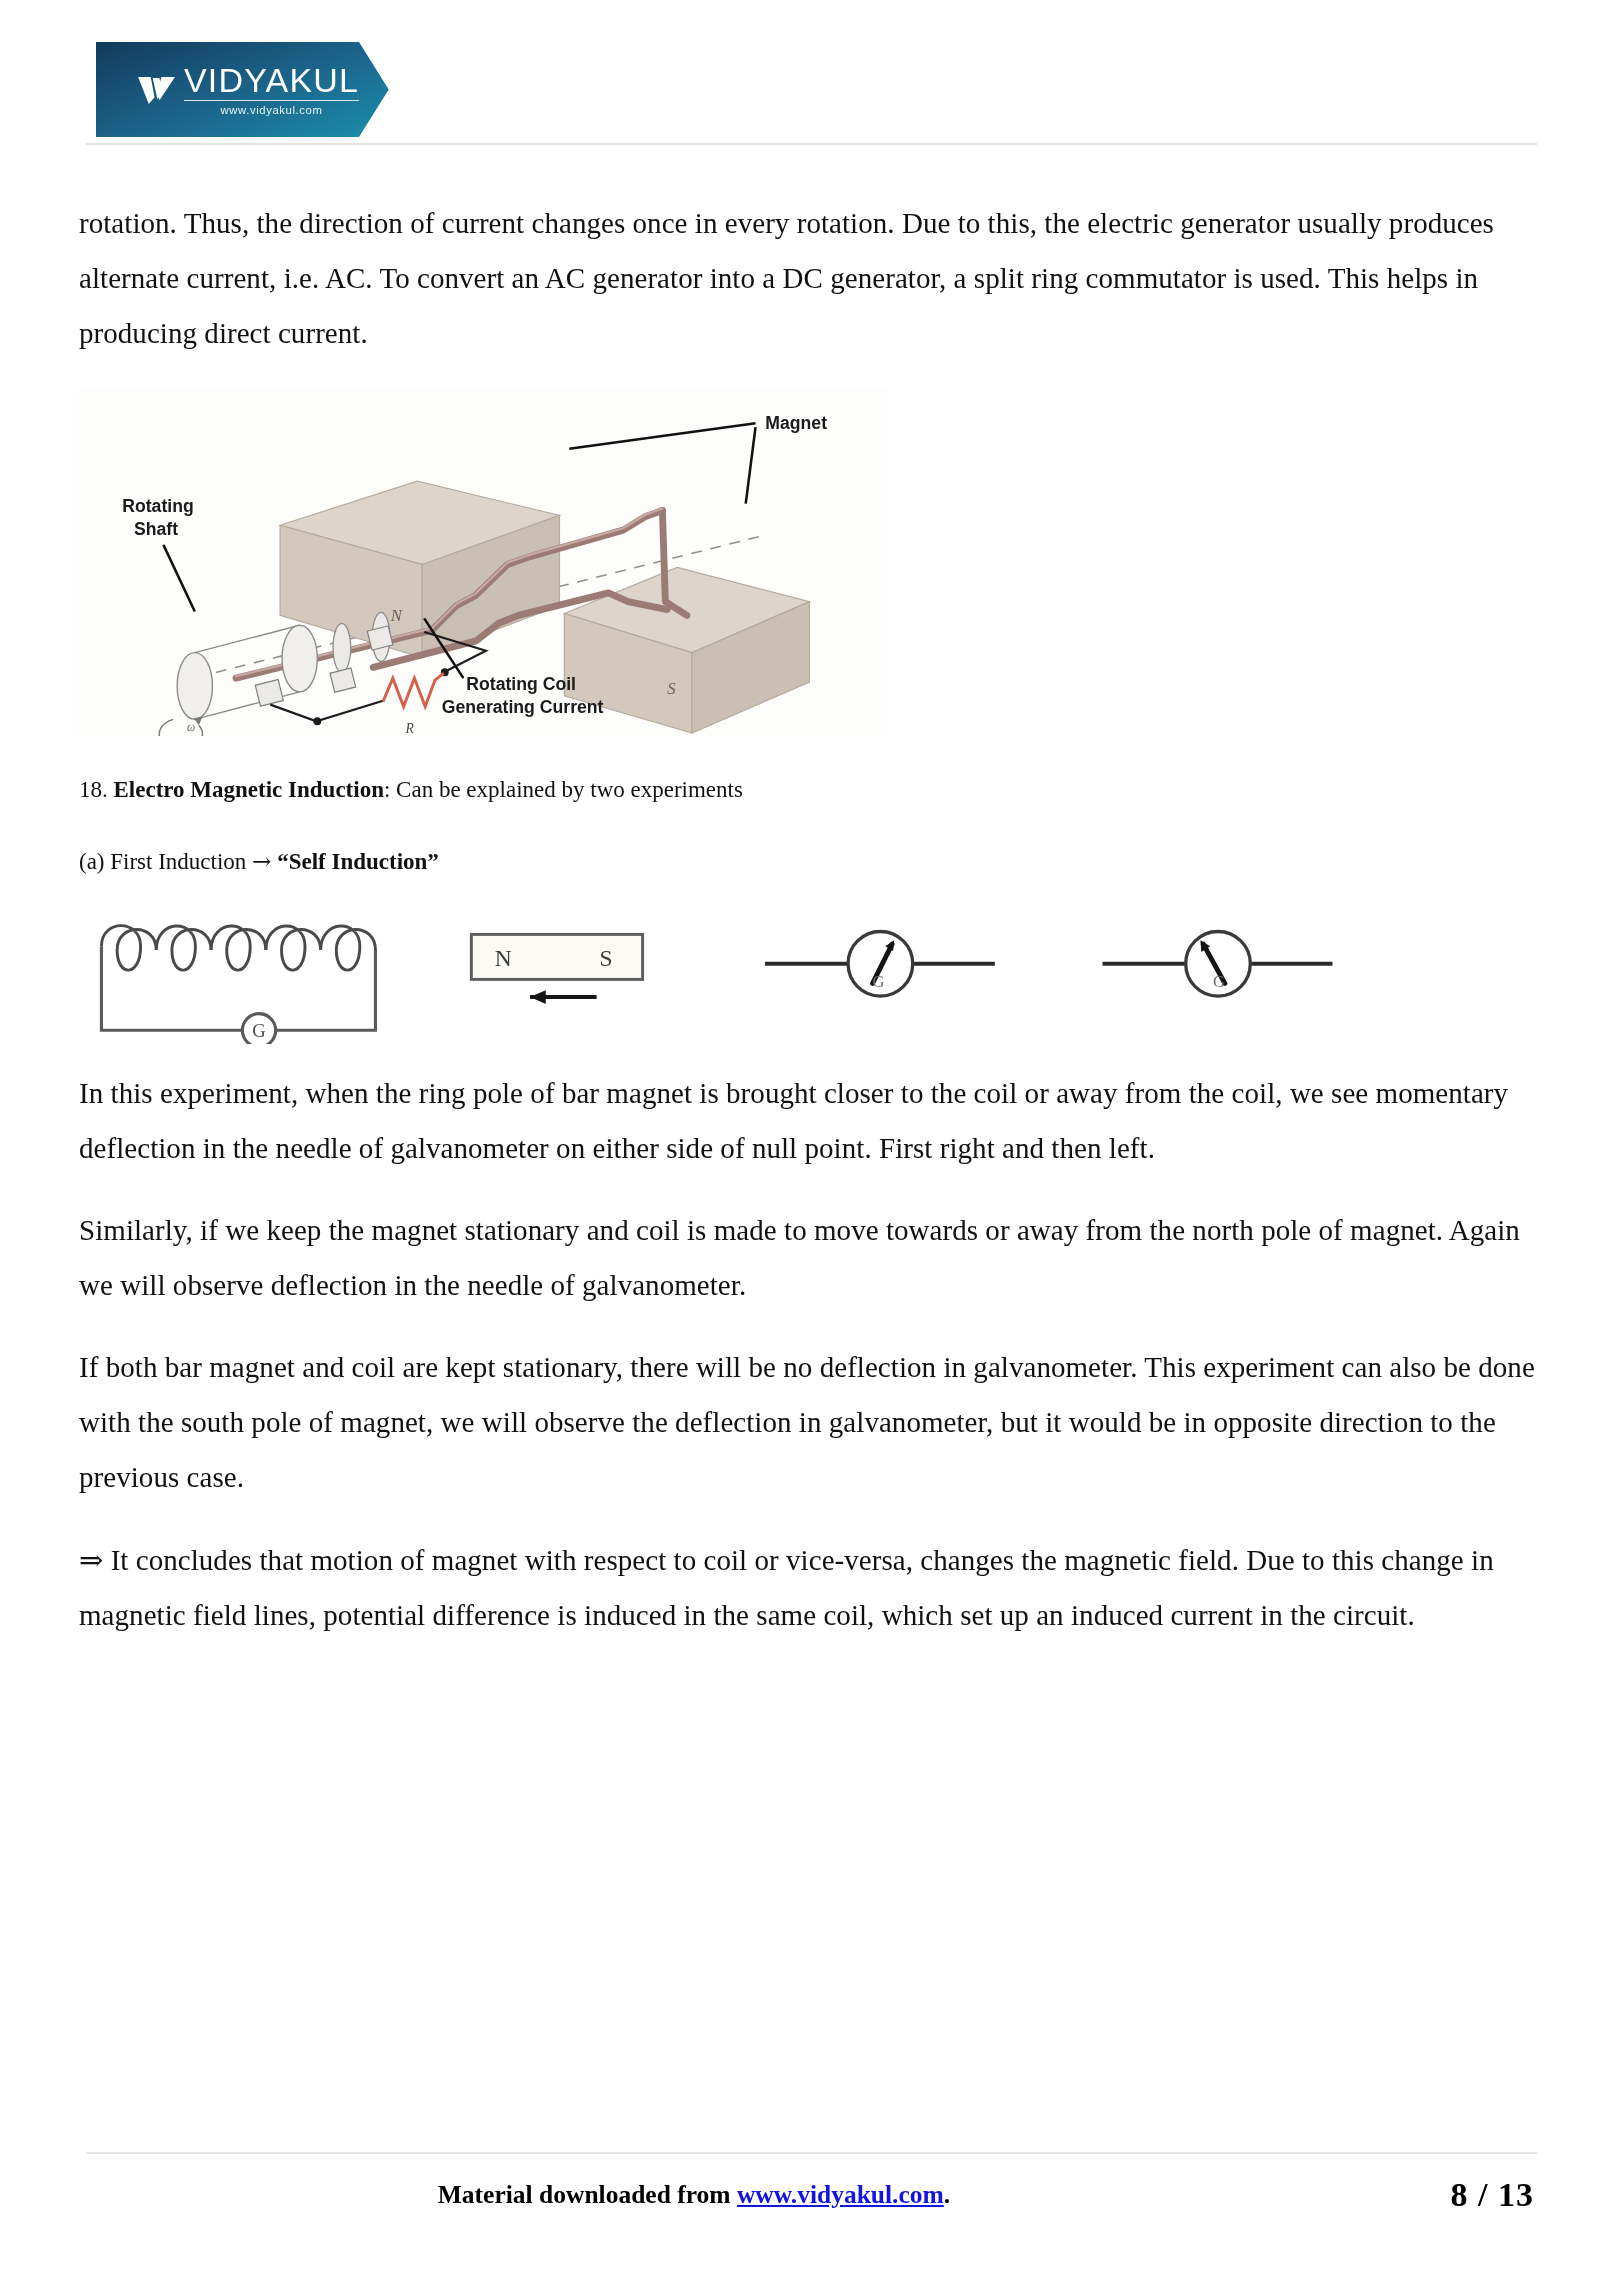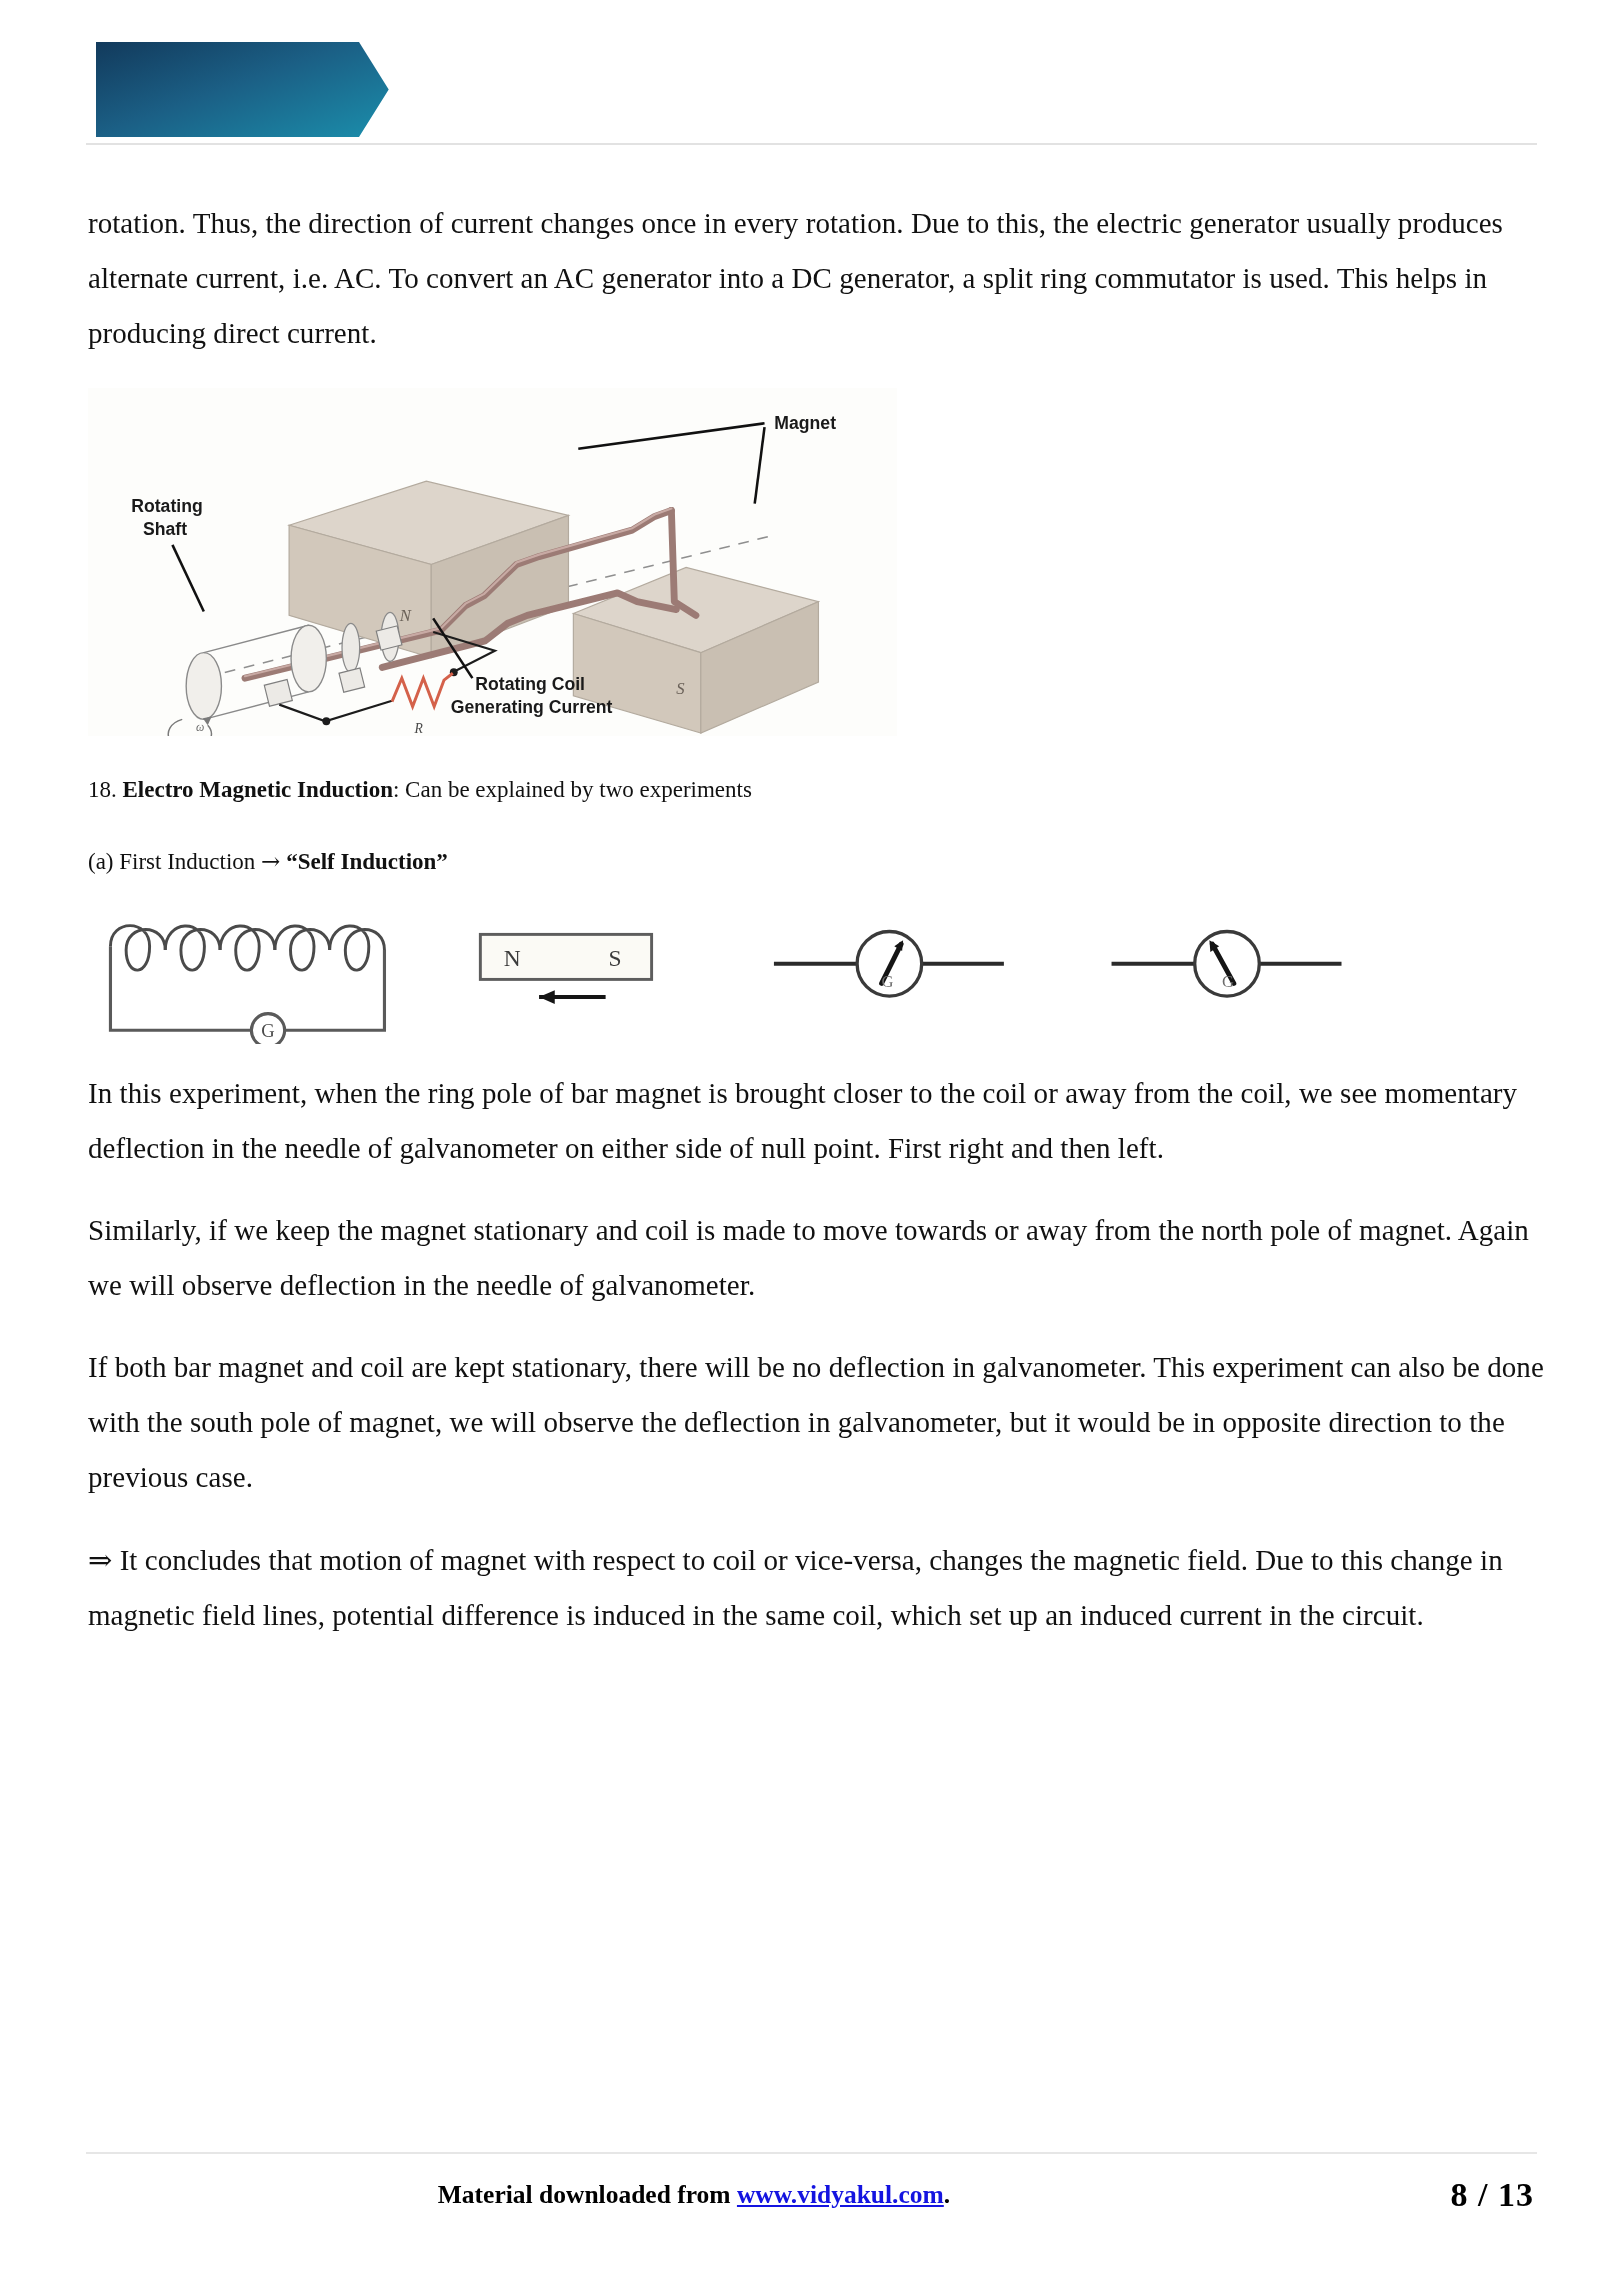--- a/index.html
+++ b/index.html
@@ -89,21 +89,21 @@
     left: 86px;
     top: 143px;
     width: 1451px;
     height: 2px;
     background: #e2e2e2;
   }
 
   
   #content {
     position: absolute;
-    left: 88px;
+    left: 79px;
     top: 196px;
     width: 1460px;
   }
   .para {
     font-size: 29px;
     line-height: 55px;
     color: #111111;
     margin: 0 0 27.4px 0;
     text-align: left;
     letter-spacing: 0.05px;
@@ -179,20 +179,31 @@
   }
 </style>
 </head>
 <body>
 
 <div id="page-header">
 
   <div id="logo-banner"></div>
   <div id="logo-notch"></div>
 
+  <div id="logo-inner">
+    <svg id="logo-mark" viewBox="0 0 42 34">
+      <polygon points="1,3 14,3 18,24 12,31" fill="#ffffff"></polygon>
+      <polygon points="16,4 23,4 26,19 21,26" fill="#ffffff"></polygon>
+      <polygon points="25,3 39,3 23,27 21,18" fill="#ffffff"></polygon>
+    </svg>
+    <div id="logo-wordmark-wrap">
+      <div id="logo-wordmark">VIDYAKUL</div>
+      <div id="logo-url">www.vidyakul.com</div>
+    </div>
+  </div>
 
   <div id="header-rule"></div>
 </div>
 
 <div id="content">
 
   <p class="para">rotation. Thus, the direction of current changes once in every rotation. Due to this, the electric generator usually produces alternate current, i.e. AC. To convert an AC generator into a DC generator, a split ring commutator is used. This helps in producing direct current.</p>
 
   <div id="figure-generator">
     <svg width="809" height="348" viewBox="0 0 825 355">

